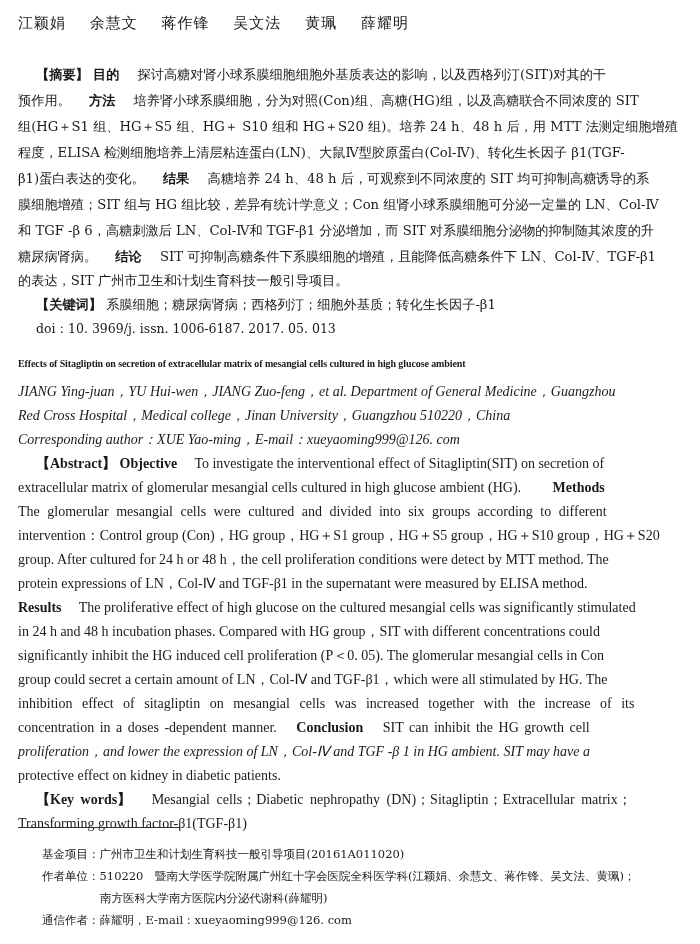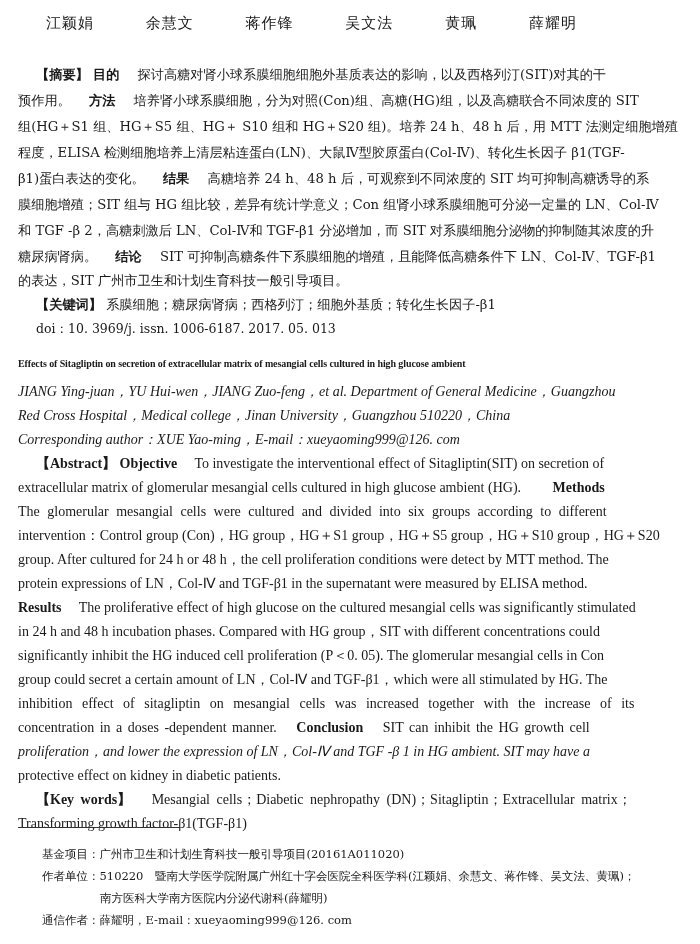--- a/index.html
+++ b/index.html
@@ -5,21 +5,21 @@
   html, body { margin:0; padding:0; background:#ffffff; }
   body { width:700px; height:944px; position:relative; overflow:hidden; color:#1a1a1a;
          font-family:"DejaVu Serif", serif; }
   .ln { position:absolute; left:18px; white-space:nowrap; font-size:13.2px; line-height:18px; }
   .ind { left:36px; }
   .b { font-family:"DejaVu Sans", sans-serif; font-weight:bold; }
   .bs { font-family:"Liberation Serif", serif; font-weight:bold; }
   .en { font-family:"Liberation Serif", serif; font-size:14px; }
   .it { font-style:italic; }
   .authors { position:absolute; left:18px; top:14px; font-size:15px; letter-spacing:1px; word-spacing:0; }
-  .authors span { margin-right:18px;margin-left:28px; }
+  .authors span { margin-right:18px; }
   .title-en { position:absolute; left:18px; top:358px; font-family:"Liberation Serif", serif; font-weight:bold; font-size:10px; white-space:nowrap; letter-spacing:-0.1px; }
   .rule { position:absolute; left:18px; top:827px; width:162px; height:1px; background:#333; }
   .fn { position:absolute; font-size:11.5px; line-height:16px; white-space:nowrap; }
   .gap { display:inline-block; width:14px; }
 </style>
 </head>
 <body>
 
 <div class="authors">
   <span>江颖娟</span>
@@ -42,21 +42,21 @@
     <span>培养肾小球系膜细胞，分为对照(Con)组、高糖(HG)组，以及高糖联合不同浓度的 SIT</span>
   </div>
   <div class="ln" style="top:118px;">组(HG＋S1 组、HG＋S5 组、HG＋ S10 组和 HG＋S20 组)。培养 24 h、48 h 后，用 MTT 法测定细胞增殖</div>
   <div class="ln" style="top:144px;">程度，ELISA 检测细胞培养上清层粘连蛋白(LN)、大鼠Ⅳ型胶原蛋白(Col-Ⅳ)、转化生长因子 β1(TGF-</div>
   <div class="ln" style="top:170px;">
     <span>β1)蛋白表达的变化。</span><span class="gap"></span>
     <span class="b">结果</span><span class="gap"></span>
     <span>高糖培养 24 h、48 h 后，可观察到不同浓度的 SIT 均可抑制高糖诱导的系</span>
   </div>
   <div class="ln" style="top:196px;">膜细胞增殖；SIT 组与 HG 组比较，差异有统计学意义；Con 组肾小球系膜细胞可分泌一定量的 LN、Col-Ⅳ</div>
-  <div class="ln" style="top:222px;">和 TGF -β 2，高糖刺激后 LN、Col-Ⅳ和 TGF-β1 分泌增加，而 SIT 对系膜细胞分泌物的抑制随其浓度的升</div>
+  <div class="ln" style="top:222px;">和 TGF -β 6，高糖刺激后 LN、Col-Ⅳ和 TGF-β1 分泌增加，而 SIT 对系膜细胞分泌物的抑制随其浓度的升</div>
   <div class="ln" style="top:248px;">
     <span>糖尿病肾病。</span><span class="gap"></span>
     <span class="b">结论</span><span class="gap"></span>
     <span>SIT 可抑制高糖条件下系膜细胞的增殖，且能降低高糖条件下 LN、Col-Ⅳ、TGF-β1</span>
   </div>
   <div class="ln" style="top:272px;">的表达，SIT 广州市卫生和计划生育科技一般引导项目。</div>
 </div>
 
 <div class="ln ind" style="top:296px;">
   <span class="b">【关键词】</span>

